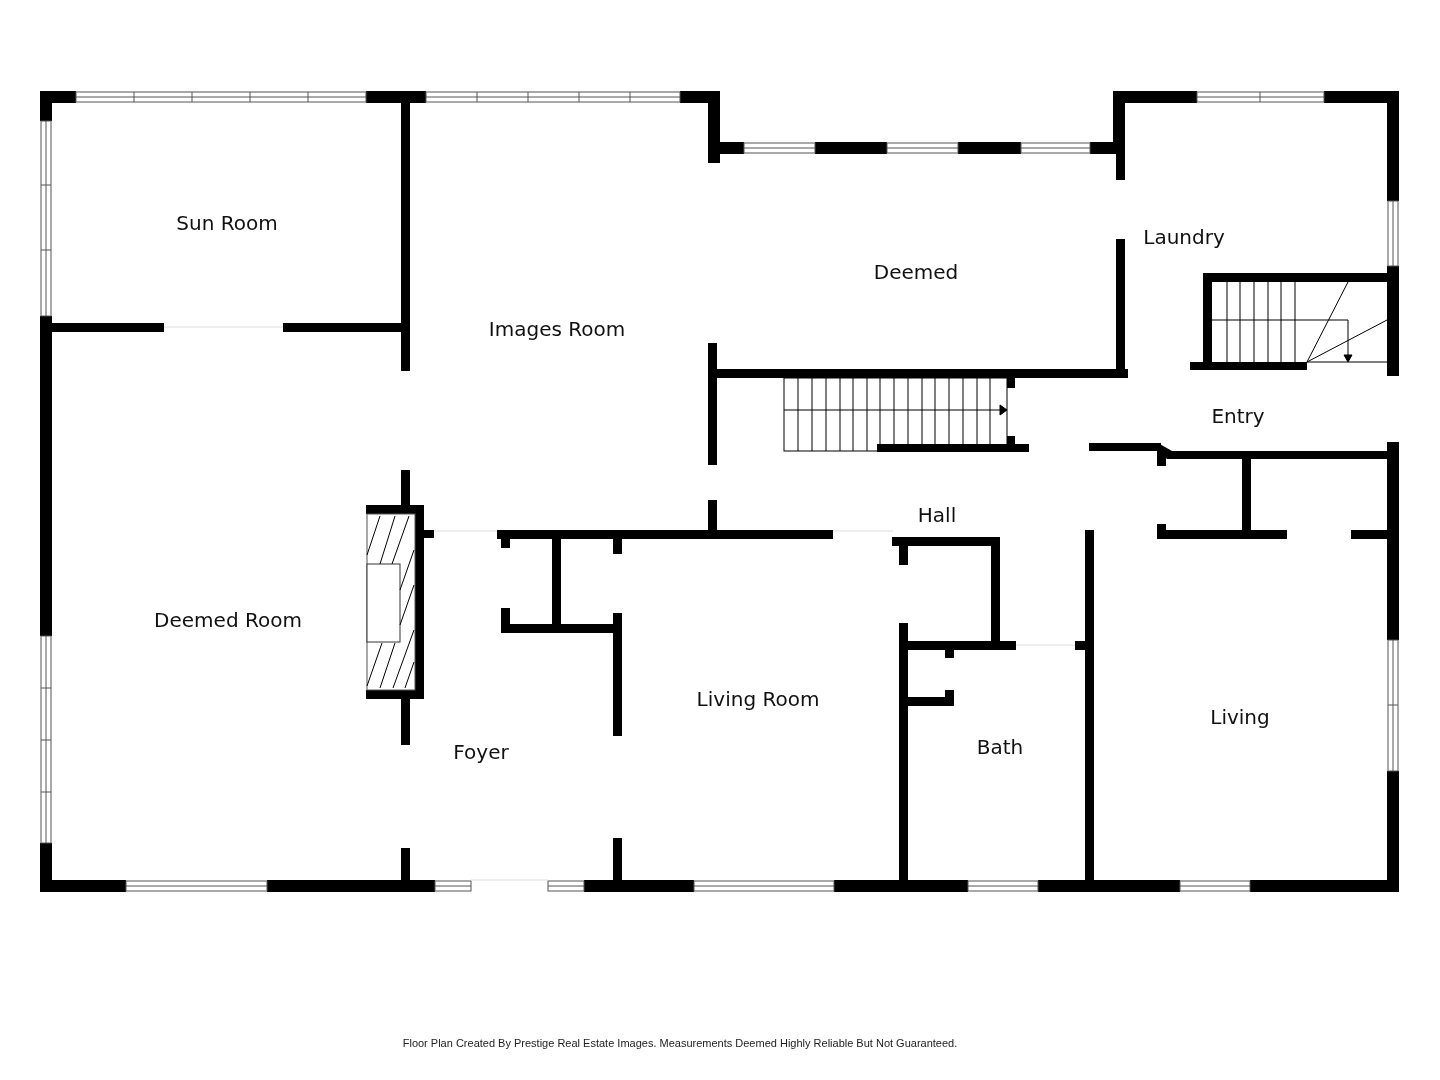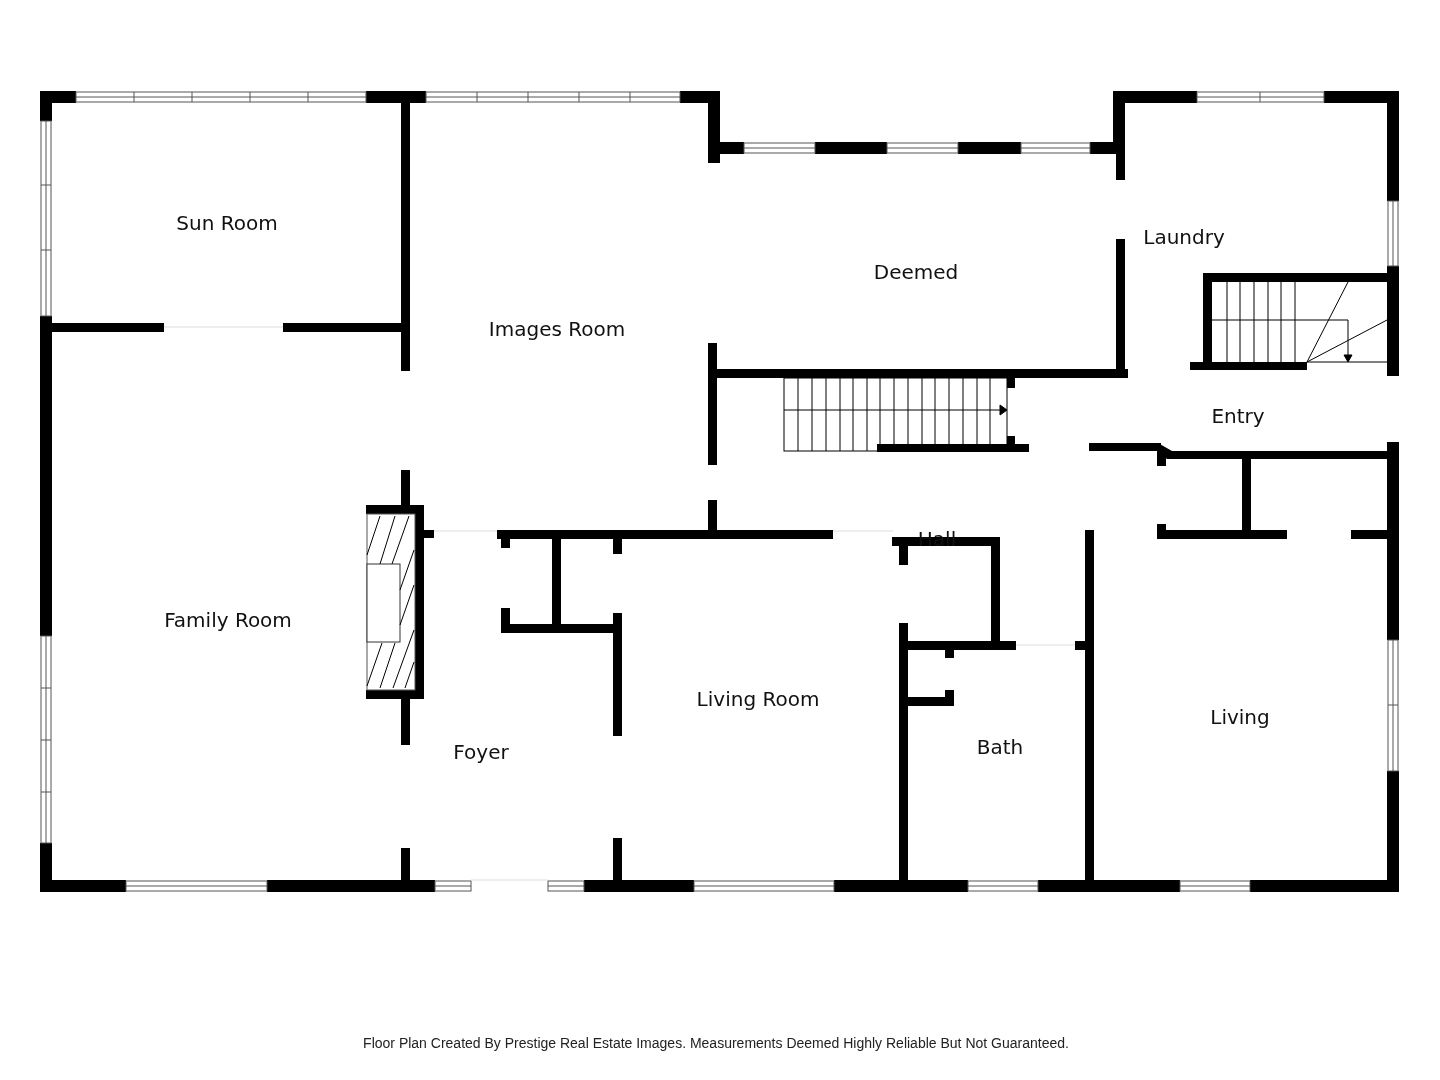--- a/index.html
+++ b/index.html
@@ -4,21 +4,21 @@
 <style>
   html, body { margin:0; padding:0; background:#ffffff; }
   body { width:1440px; height:1080px; position:relative; overflow:hidden; font-family:"DejaVu Sans", "Liberation Sans", sans-serif; }
   #plan { position:absolute; left:0; top:0; width:1440px; height:1080px; }
   .wall { fill:#000; }
   .win { fill:#fff; stroke:#555; stroke-width:1; }
   .winline { stroke:#555; stroke-width:1; }
   .opening { stroke:#ddd; stroke-width:1; }
   .stair { stroke:#000; stroke-width:1; fill:none; }
   .label { position:absolute; font-size:20px; color:#111; transform:translate(-50%,-50%); white-space:nowrap; }
-  .footer { position:absolute; left:716px; top:1043px; transform:translate(-50%,-50%); font-size:14px; color:#222; white-space:nowrap; font-family:"Liberation Sans", sans-serif; }
+  .footer { position:absolute; left:680px; top:1043px; transform:translate(-50%,-50%); font-size:11px; color:#222; white-space:nowrap; font-family:"Liberation Sans", sans-serif; }
 </style>
 </head>
 <body>
 
 <svg id="plan" viewBox="0 0 1440 1080" xmlns="http://www.w3.org/2000/svg">
 
   <g>
 
     <rect class="wall" x="40" y="91" width="36" height="12"></rect>
     <rect class="wall" x="366" y="91" width="60" height="12"></rect>
@@ -233,20 +233,20 @@
     <line x1="1348" y1="320" x2="1348" y2="355"></line>
     <polygon points="1344,355 1348,362 1352,355" fill="#000"></polygon>
   </g>
 </svg>
 
 <div class="label" style="left:227px; top:223px;">Sun Room</div>
 <div class="label" style="left:557px; top:329px;">Images Room</div>
 <div class="label" style="left:916px; top:272px;">Deemed</div>
 <div class="label" style="left:1184px; top:215px;margin-top:22px;">Laundry</div>
 <div class="label" style="left:1238px; top:416px;text-align:right;">Entry</div>
-<div class="label" style="left:937px; top:515px;margin-top:24px;">Hall</div>
-<div class="label" style="left:228px; top:620px;">Family Room</div>
+<div class="label" style="left:937px; top:515px;">Hall</div>
+<div class="label" style="left:228px; top:620px;">Deemed Room</div>
 <div class="label" style="left:481px; top:752px;">Foyer</div>
 <div class="label" style="left:758px; top:699px;">Living Room</div>
 <div class="label" style="left:1000px; top:747px;">Bath</div>
 <div class="label" style="left:1240px; top:717px;">Living</div>
 
 <div class="footer">Floor Plan Created By Prestige Real Estate Images. Measurements Deemed Highly Reliable But Not Guaranteed.</div>
 
 </body></html>

